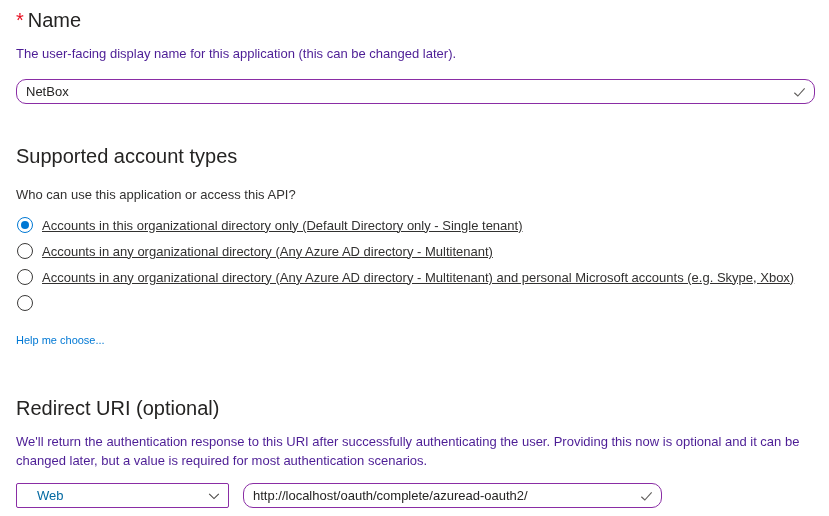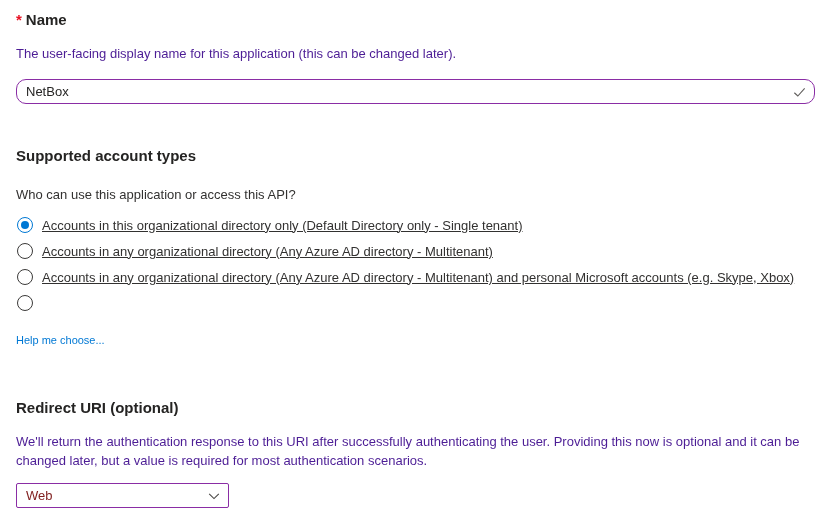--- a/index.html
+++ b/index.html
@@ -6,22 +6,22 @@
   html, body { background: #ffffff; }
   body {
     width: 829px; height: 516px;
     font-family: "Liberation Sans", sans-serif;
     color: #323130;
     overflow: hidden;
   }
   .page { padding: 10px 14px 0 16px; }
 
   .section-title {
-    font-size: 15px;
-    font-weight: 700;
+    font-size: 20px;
+    font-weight: 400;
     color: #252423;
     line-height: 20px;
   }
   .required-marker { color: #e81123; margin-right: 4px; }
 
   .desc {
     margin-top: 14px;
     font-size: 13px;
     line-height: 19px;
     color: #4c1d95;
@@ -106,23 +106,23 @@
     gap: 14px;
     align-items: center;
   }
   .dropdown {
     position: relative;
     width: 213px; height: 25px;
     border: 1px solid #8a2da5;
     border-radius: 2px;
     background: #fff;
     display: flex; align-items: center;
-    padding: 0 26px 0 9px;
-    font-size: 13px;
-    color: #7f1d1d;
+    padding: 0 26px 0 20px;
+    font-size: 13px;
+    color: #0369a1;
     cursor: pointer;
   }
   .uri-input-wrap { width: 419px; }
 </style>
 </head>
 <body>
 
 <div class="page">
 
   
@@ -181,15 +181,23 @@
 
   <div class="redirect-row">
     <div class="dropdown">
       <span>Web</span>
       <span class="input-affix">
         <svg width="14" height="14" viewBox="0 0 16 16">
             <path d="M2.5 5.5 L8 11 L13.5 5.5" stroke="#484644" fill="none" stroke-width="1.2"></path>
           </svg>
       </span>
     </div>
+    <div class="text-input uri-input-wrap">
+      <input type="text" readonly="" value="http://localhost/oauth/complete/azuread-oauth2/" style="">
+      <span class="input-affix">
+        <svg width="15" height="15" viewBox="0 0 16 16">
+            <path d="M2.5 8.8 L6.2 12.3 L13.5 4.2" stroke="#605e5c" fill="none" stroke-width="1.2"></path>
+          </svg>
+      </span>
+    </div>
   </div>
 
 </div>
 
 </body></html>

